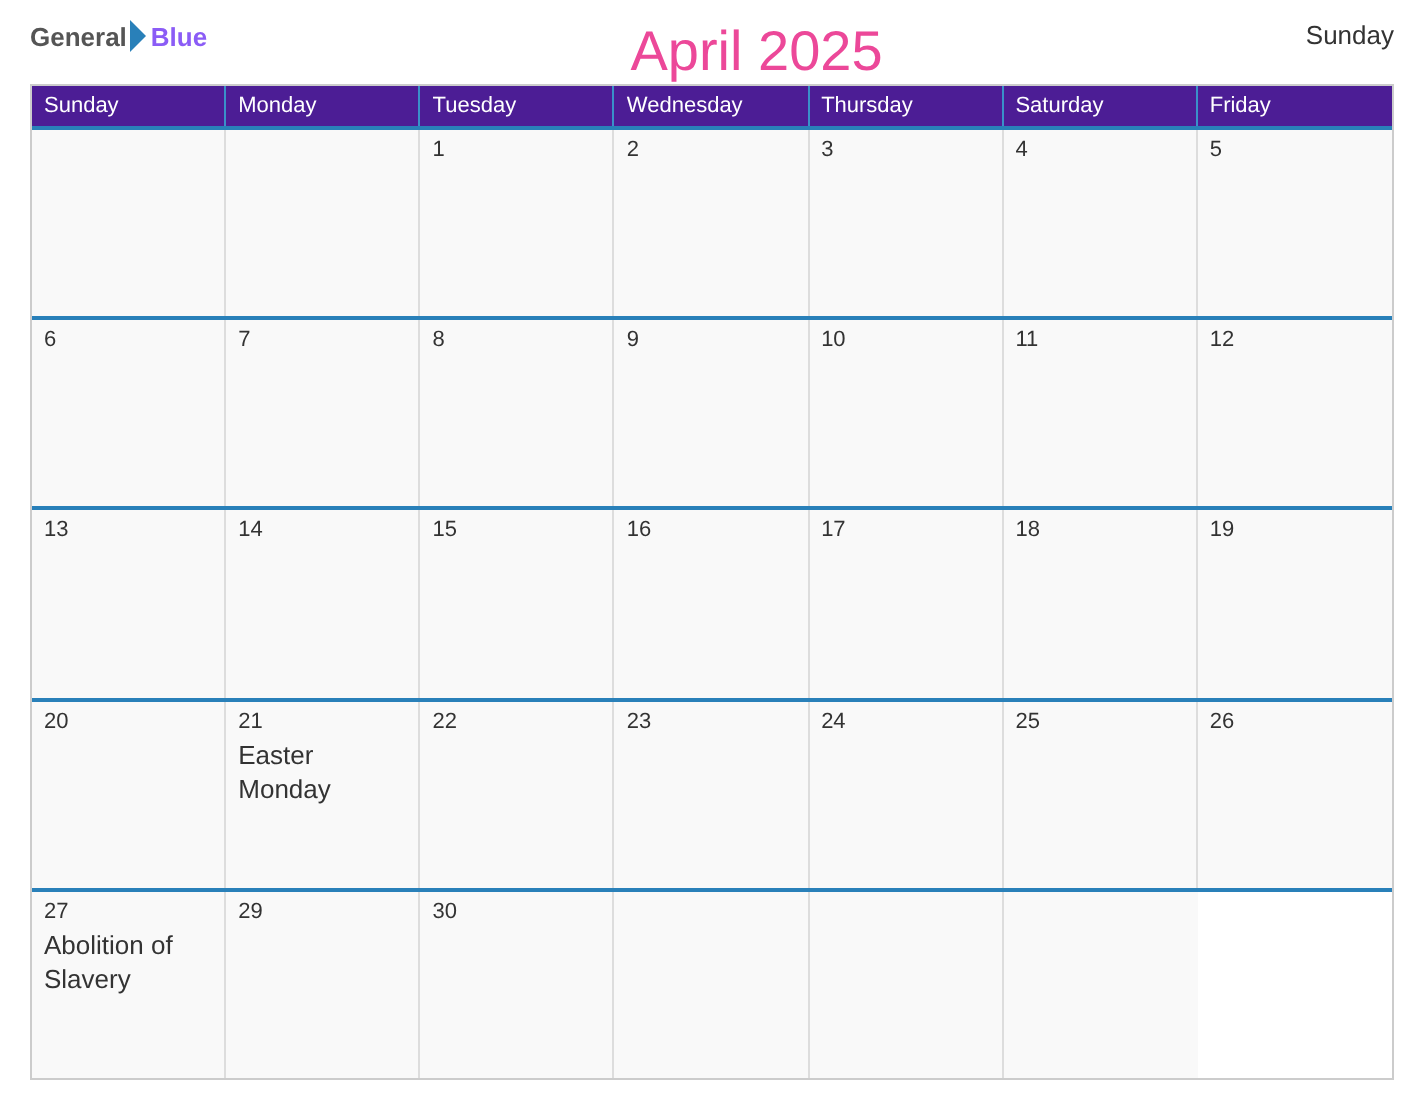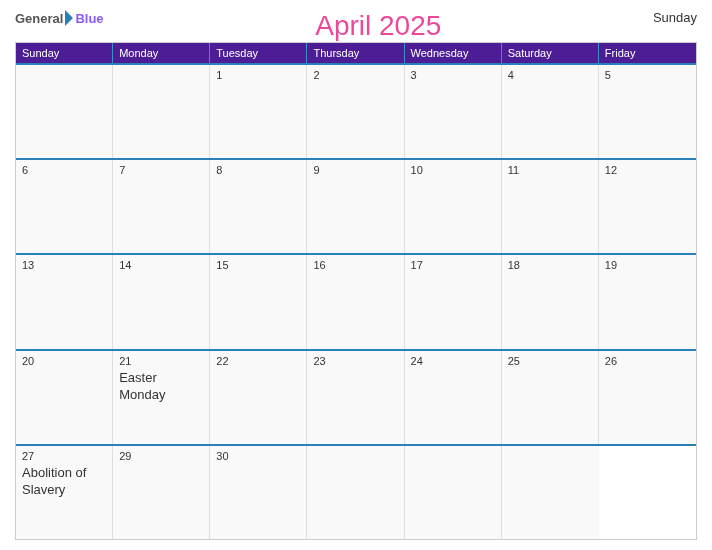--- a/index.html
+++ b/index.html
@@ -119,22 +119,22 @@
     </div>
     <div class="title">April 2025</div>
     <div class="region">Sunday</div>
   </div>
 
   <div class="calendar">
     <div class="days-header">
     <div class="day-header">Sunday</div>
         <div class="day-header">Monday</div>
         <div class="day-header">Tuesday</div>
+        <div class="day-header">Wednesday</div>
         <div class="day-header">Thursday</div>
-        <div class="day-header">Wednesday</div>
         <div class="day-header">Saturday</div>
         <div class="day-header">Friday</div>
       </div>
     <div class="weeks">
     <div class="week-row">
           <div class="cell empty"></div>
           <div class="cell empty"></div>
           <div class="cell">
             <span class="cell-number">1</span>
           </div>

